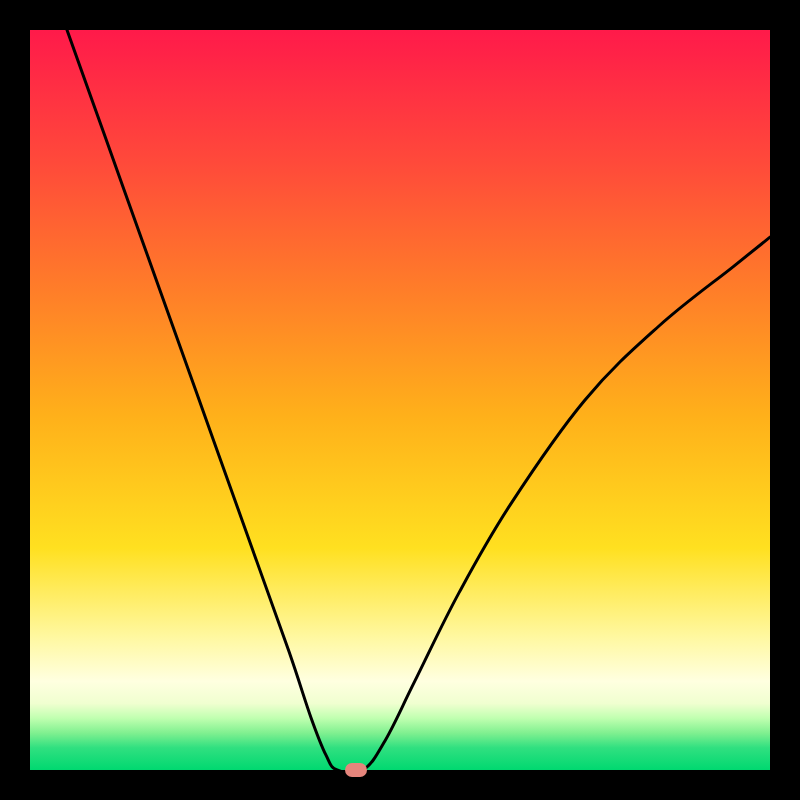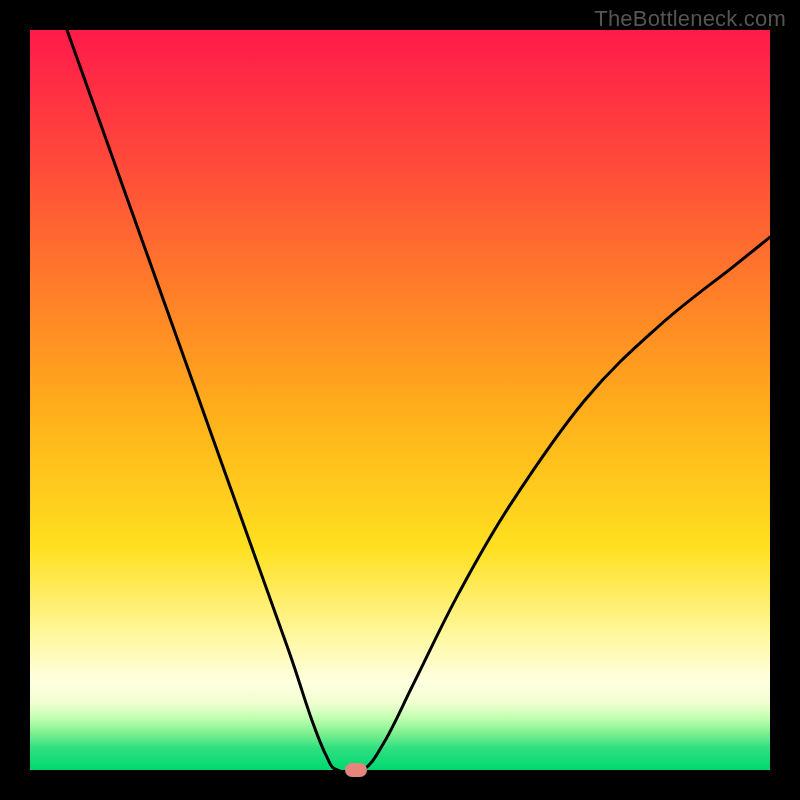--- a/index.html
+++ b/index.html
@@ -70,14 +70,13 @@
 
   <div class="plot">
 
     <svg class="curve" viewBox="0 0 740 740" preserveAspectRatio="none">
       <path id="curve-path" d="M 37.00 0.00 C 43.66 18.65, 60.68 66.30, 74.00 103.60 C 87.32 140.90, 97.68 169.90, 111.00 207.20 C 124.32 244.50, 134.68 273.50, 148.00 310.80 C 161.32 348.10, 171.68 377.10, 185.00 414.40 C 198.32 451.70, 208.68 480.70, 222.00 518.00 C 235.32 555.30, 248.34 590.96, 259.00 621.60 C 269.66 652.24, 274.54 669.55, 281.20 688.20 C 287.86 706.85, 291.34 715.88, 296.00 725.20 C 300.66 734.52, 300.44 737.34, 307.10 740.00 C 313.76 742.66, 324.34 745.33, 333.00 740.00 C 341.66 734.67, 345.88 726.38, 355.20 710.40 C 364.52 694.42, 371.48 677.84, 384.80 651.20 C 398.12 624.56, 411.88 594.37, 429.20 562.40 C 446.52 530.43, 458.36 508.23, 481.00 473.60 C 503.64 438.97, 528.36 401.97, 555.00 370.00 C 581.64 338.03, 602.36 319.98, 629.00 296.00 C 655.64 272.02, 683.02 252.78, 703.00 236.80 C 722.98 220.82, 733.34 212.53, 740.00 207.20" fill="none" stroke="#000" stroke-width="3" stroke-linejoin="round" stroke-linecap="round"></path>
     </svg>
 
     <div id="marker" class="marker" style="left: 325.6px; top: 740px;"></div>
   </div>
 
-  <div class="watermark">TheBottleneck.com</div>
 </div>
 
 </body></html>

